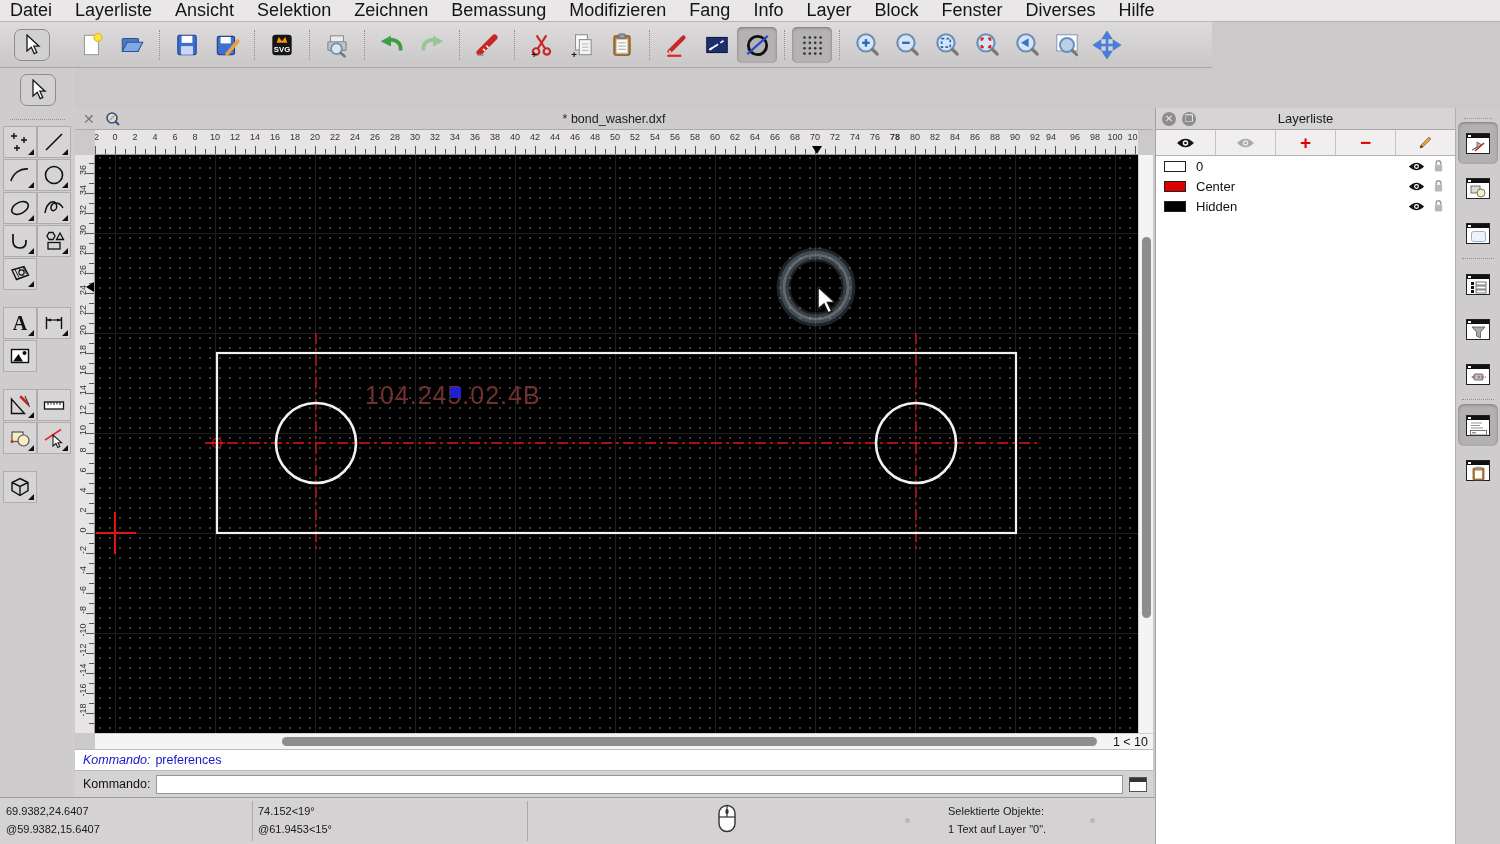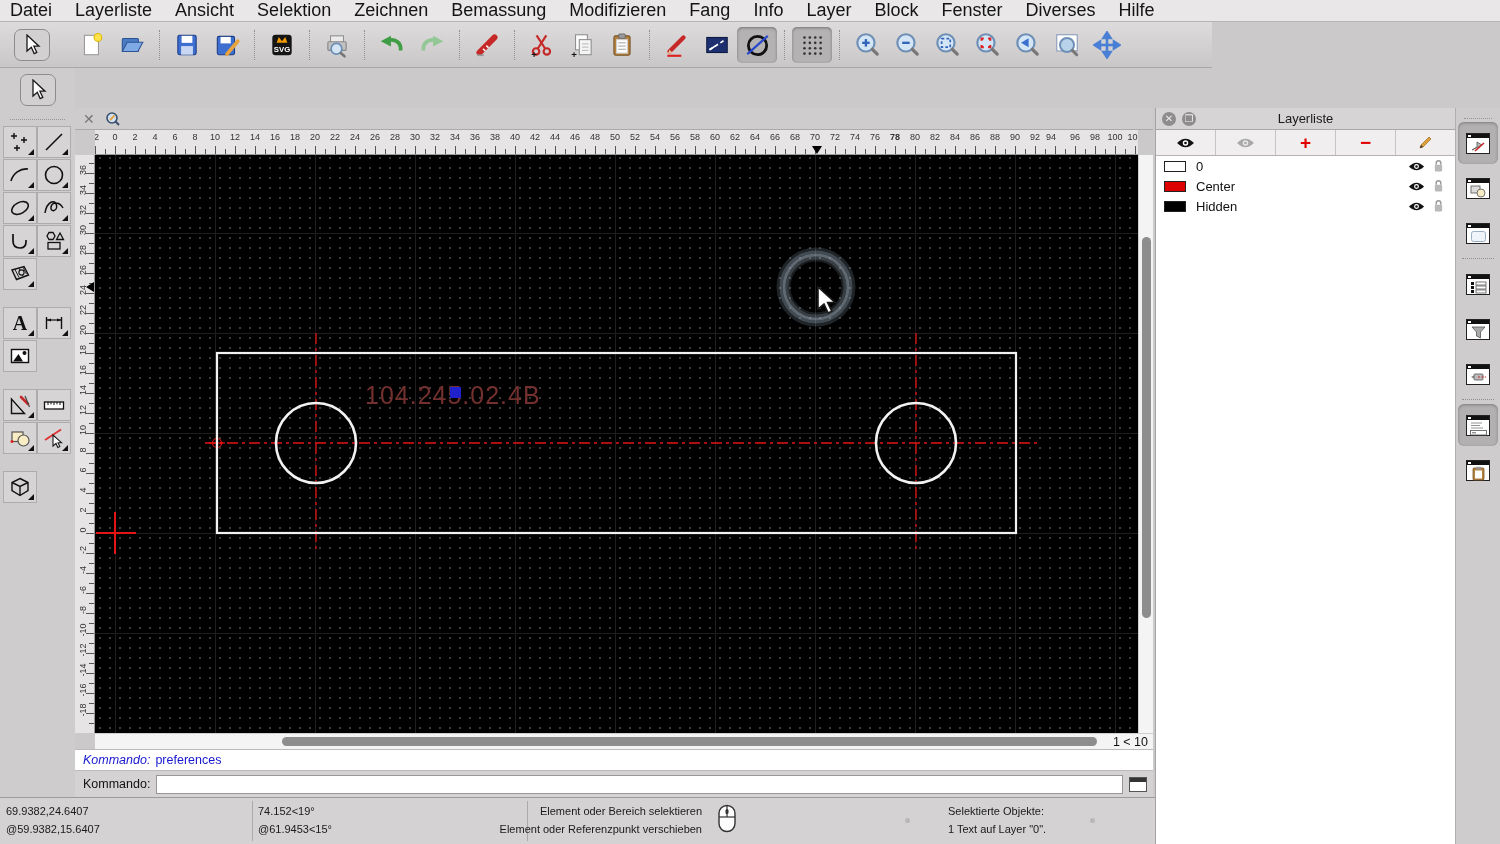--- a/index.html
+++ b/index.html
@@ -469,20 +469,21 @@
   </div>
 
   <div class="mdi">
     <div class="tabbar">
       <span class="close-x">✕</span>
       <svg class="tab-zoom-ic" width="16" height="16" viewBox="0 0 16 16">
         <circle cx="7" cy="7" r="5" fill="#cfe0f0" stroke="#39506e" stroke-width="1.6"></circle>
         <line x1="10.5" y1="10.5" x2="14" y2="14" stroke="#39506e" stroke-width="2"></line>
         <line x1="5" y1="9" x2="9.5" y2="4.5" stroke="#e8a33d" stroke-width="1.8"></line>
       </svg>
+      <span class="tab-title">* bond_washer.dxf</span>
     </div>
 
     <div class="hruler" id="hruler">
         <div class="tick" style="left: 0px; height: 8px;"></div>
         <span class="lbl" style="left: 0px;">-2</span>
         <div class="tick" style="left: 10px; height: 5px;"></div>
         <div class="tick" style="left: 20px; height: 8px;"></div>
         <span class="lbl" style="left: 20px;">0</span>
         <div class="tick" style="left: 30px; height: 5px;"></div>
         <div class="tick" style="left: 40px; height: 8px;"></div>
@@ -792,24 +793,20 @@
     <div class="col" style="left:6px;">
       <span>69.9382,24.6407</span>
       <span>@59.9382,15.6407</span>
     </div>
     <div class="vline" style="left:252px;"></div>
     <div class="col" style="left:258px;">
       <span>74.152&lt;19°</span>
       <span>@61.9453&lt;15°</span>
     </div>
     <div class="vline" style="left:527px;"></div>
-    <div class="col hints" style="left:440px; width:262px;">
-      <span>Element oder Bereich selektieren</span>
-      <span>Element oder Referenzpunkt verschieben</span>
-    </div>
     <svg style="position:absolute; left:717px; top:6px;" width="20" height="30" viewBox="0 0 20 30">
       <rect x="2" y="1.5" width="16" height="26" rx="8" fill="#fdfdfd" stroke="#333" stroke-width="1.4"></rect>
       <line x1="10" y1="1.5" x2="10" y2="13" stroke="#333" stroke-width="1.2"></line>
       <line x1="2" y1="13" x2="18" y2="13" stroke="#333" stroke-width="1.2"></line>
       <rect x="8.5" y="5" width="3" height="5" rx="1.5" fill="#333"></rect>
     </svg>
     <div class="grip-dot" style="left:905px;"></div>
     <div class="grip-dot" style="left:1090px;"></div>
     <div class="col" style="left:948px;">
       <span>Selektierte Objekte:</span>

